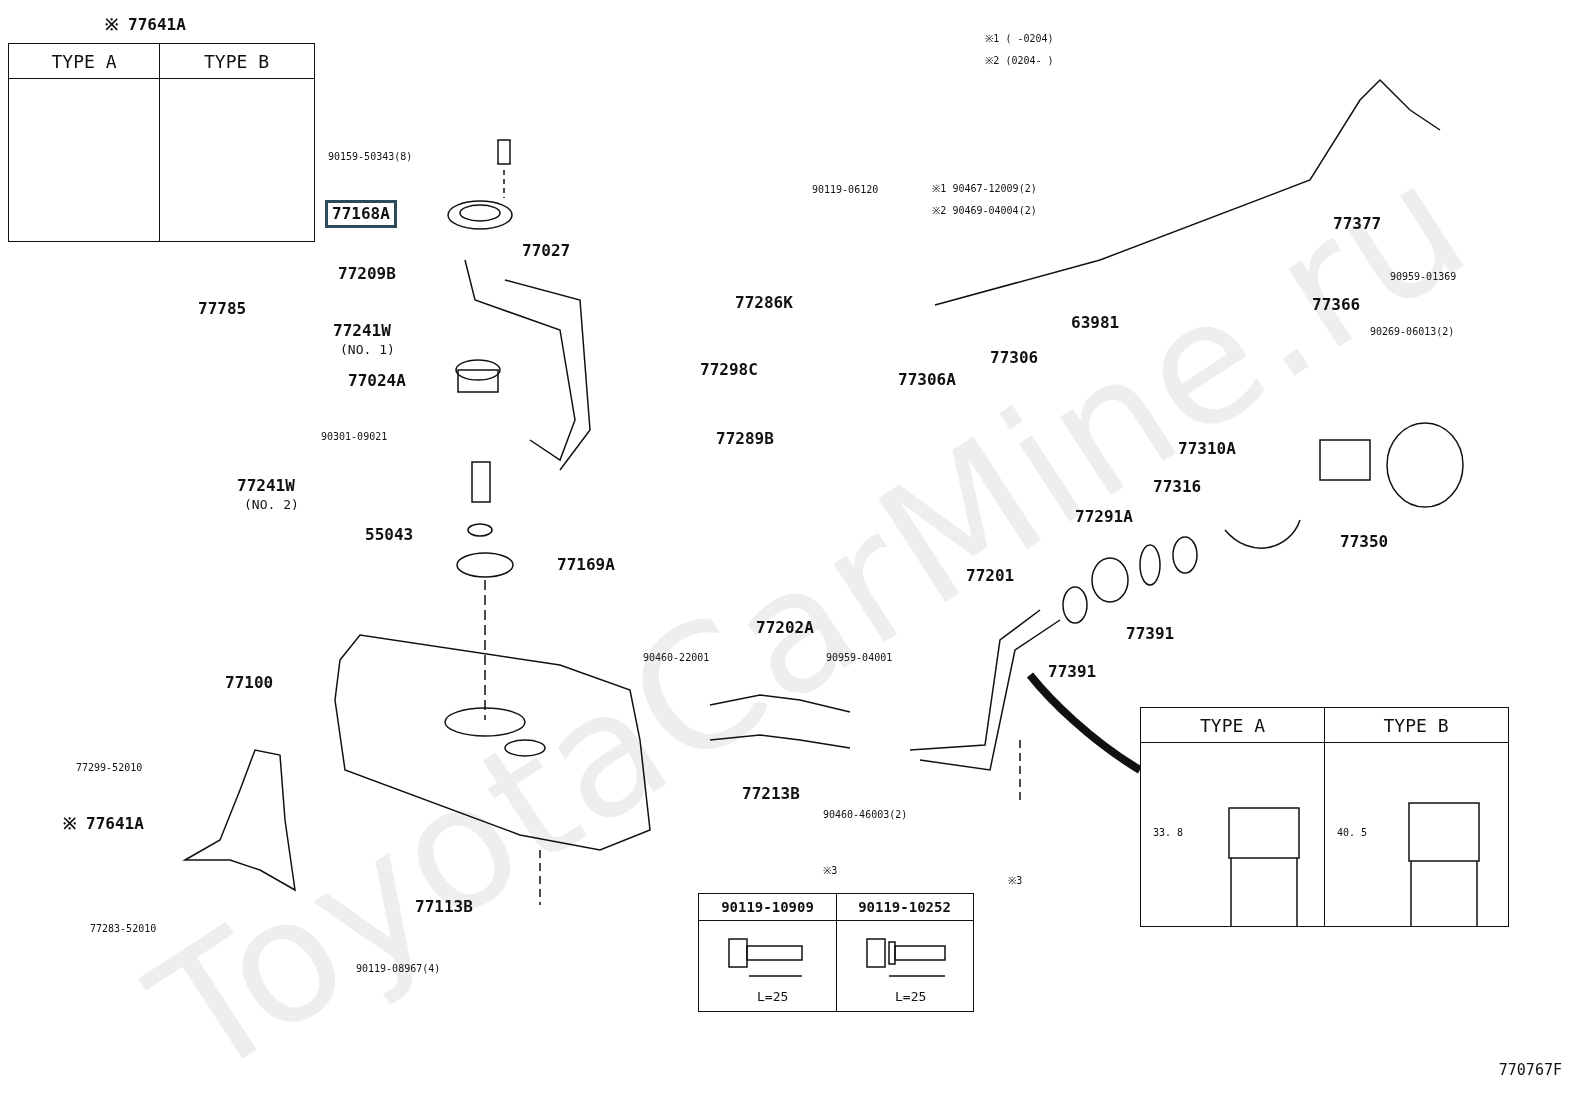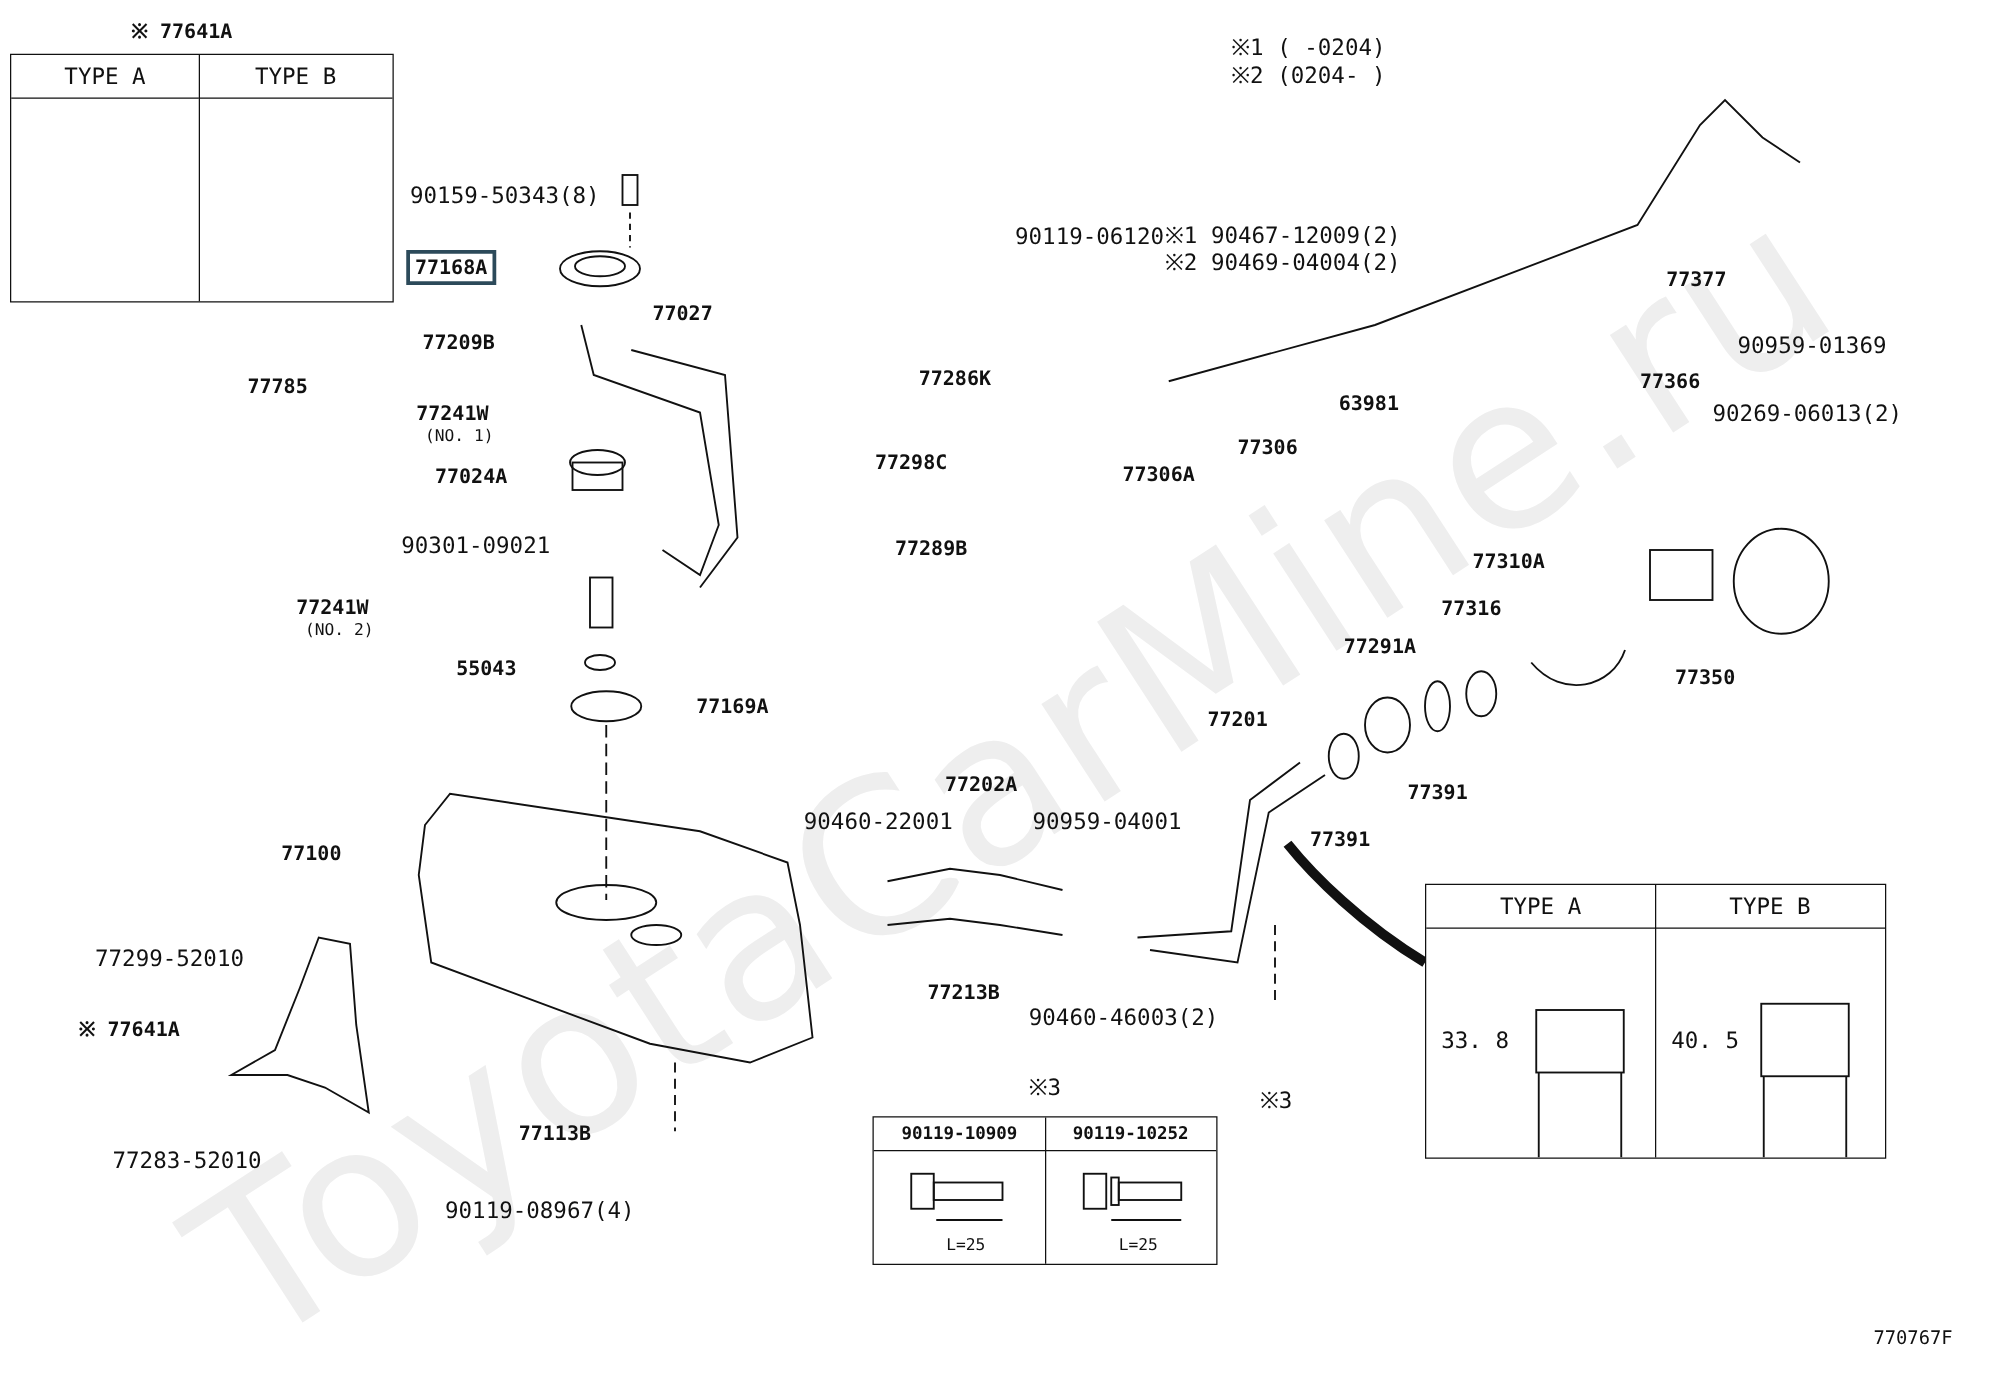--- a/index.html
+++ b/index.html
@@ -1,19 +1,19 @@
 <!DOCTYPE html>
 <html><head>
 <meta charset="utf-8">
 <style>
   html,body{margin:0;padding:0;background:#fff;}
   body{width:1592px;height:1099px;position:relative;overflow:hidden;font-family:"DejaVu Sans Mono","Liberation Mono",monospace;color:#111;}
   #diagram{position:absolute;left:0;top:0;width:1592px;height:1099px;}
   .lbl{position:absolute;font-size:16px;font-weight:bold;white-space:nowrap;line-height:18px;}
-  .lbl.small{font-size:18px;font-weight:normal;}
+  .lbl.small{font-size:10px;font-weight:normal;}
   .lbl.sub{font-size:13px;font-weight:normal;}
   .hl{border:3px solid #2c4a5a;padding:2px 4px;}
   .tbl{position:absolute;border:1.5px solid #111;background:#fff;}
   .tbl .hdr{position:absolute;top:0;height:34px;border-bottom:1.5px solid #111;display:flex;align-items:center;justify-content:center;font-size:18px;}
   .tbl .col-sep{position:absolute;top:0;bottom:0;border-left:1.5px solid #111;}
   .watermark{position:absolute;left:60px;top:100px;font-family:"DejaVu Sans","Liberation Sans",sans-serif;font-size:170px;color:#eeeeee;transform:rotate(-33deg);transform-origin:0 0;white-space:nowrap;top:950px;left:120px;letter-spacing:2px;}
   .code{position:absolute;right:30px;bottom:20px;font-size:15px;}
 </style>
 </head>
 <body>

